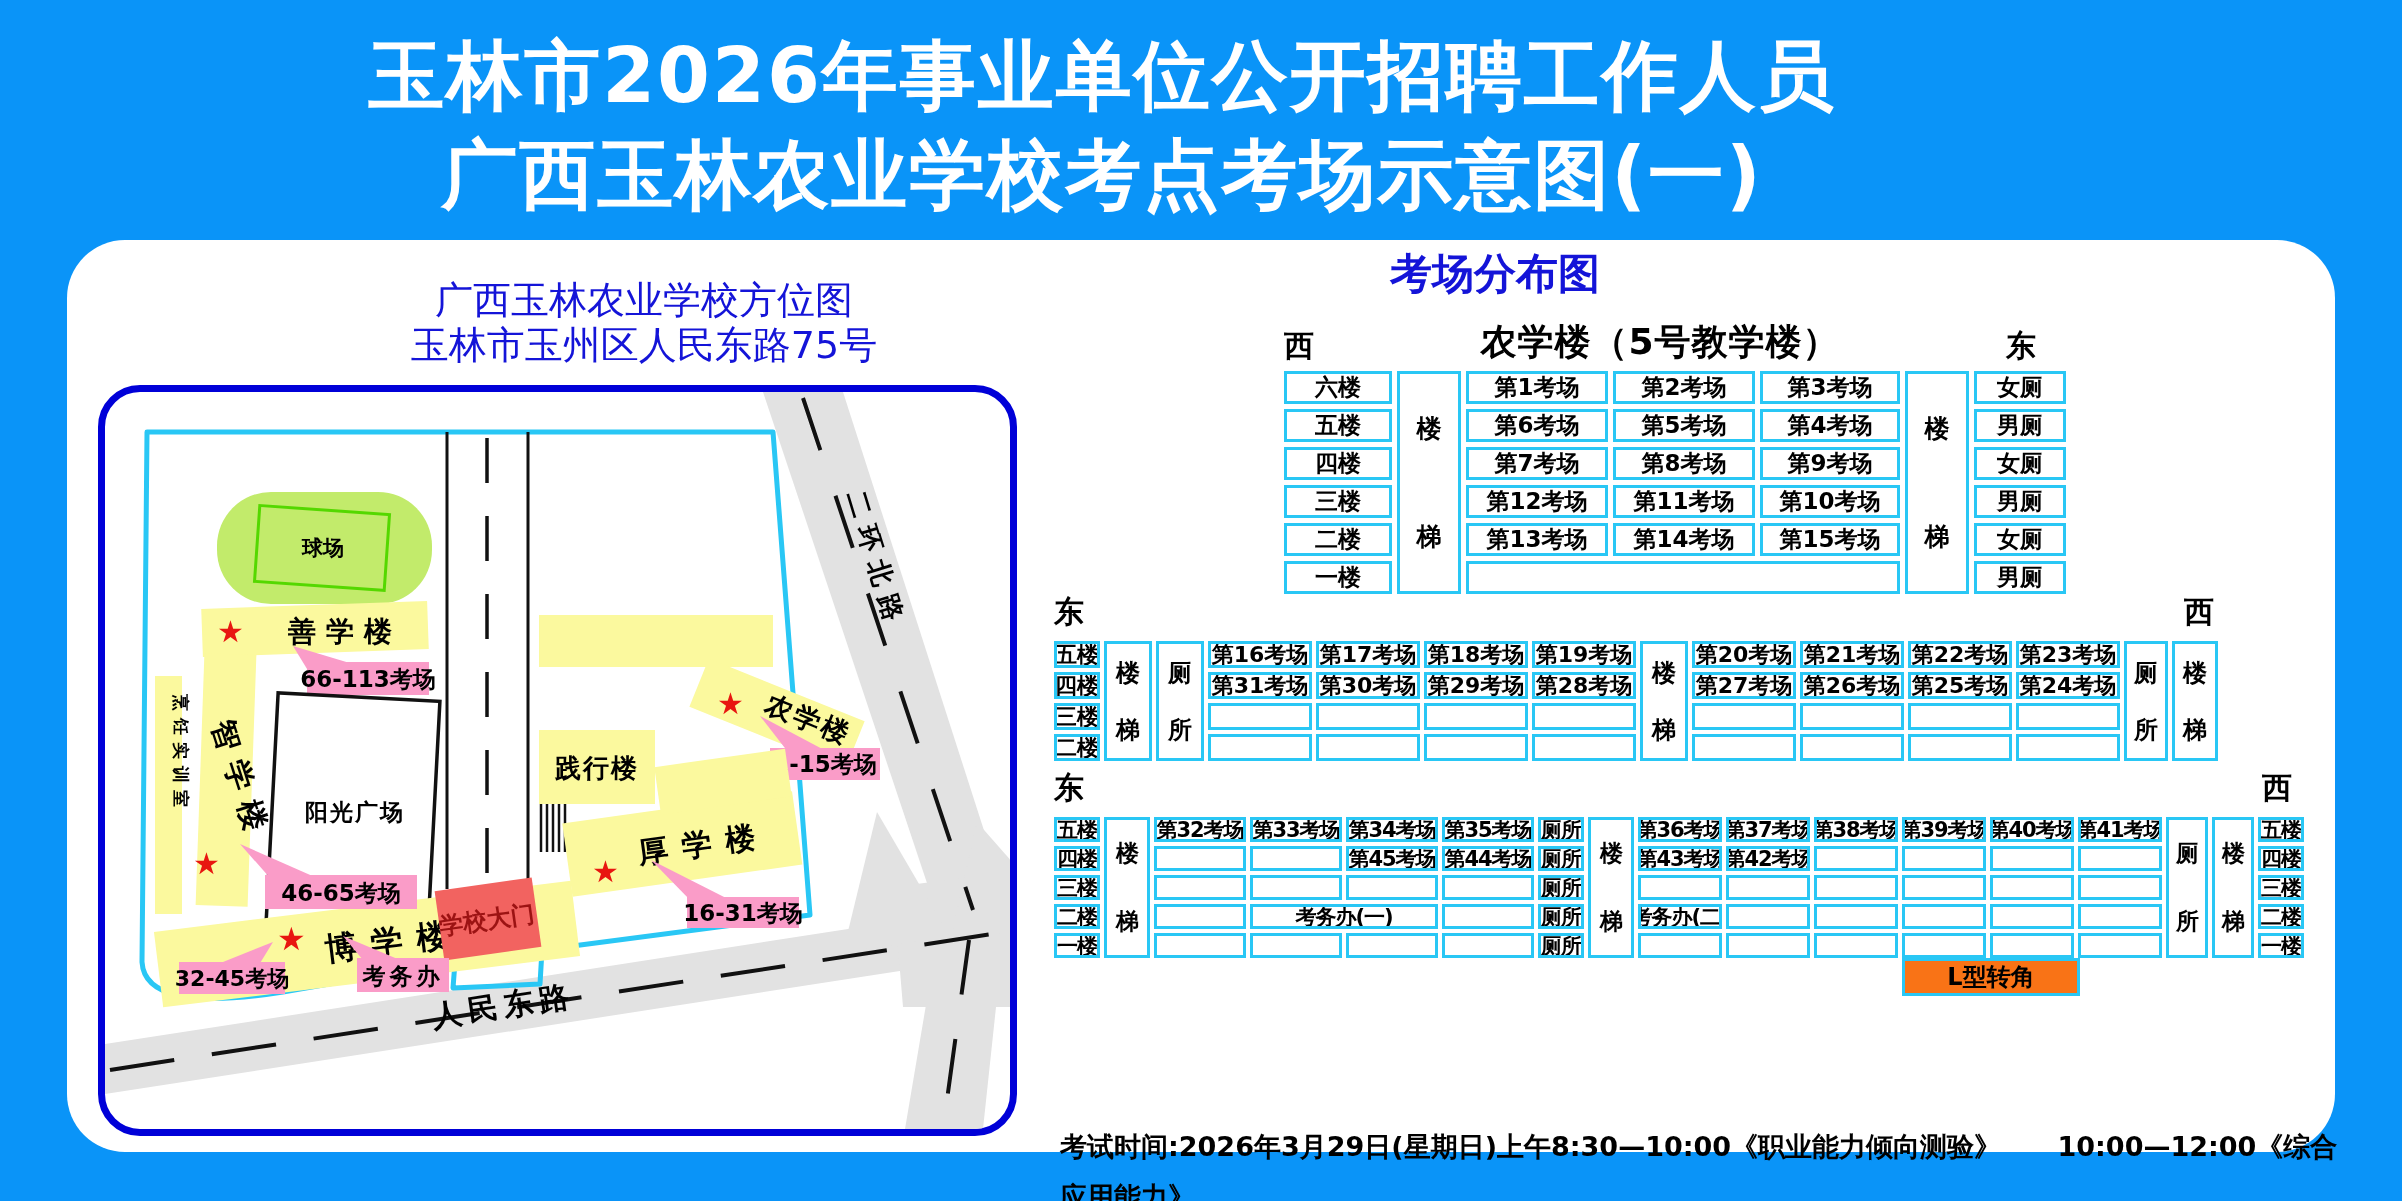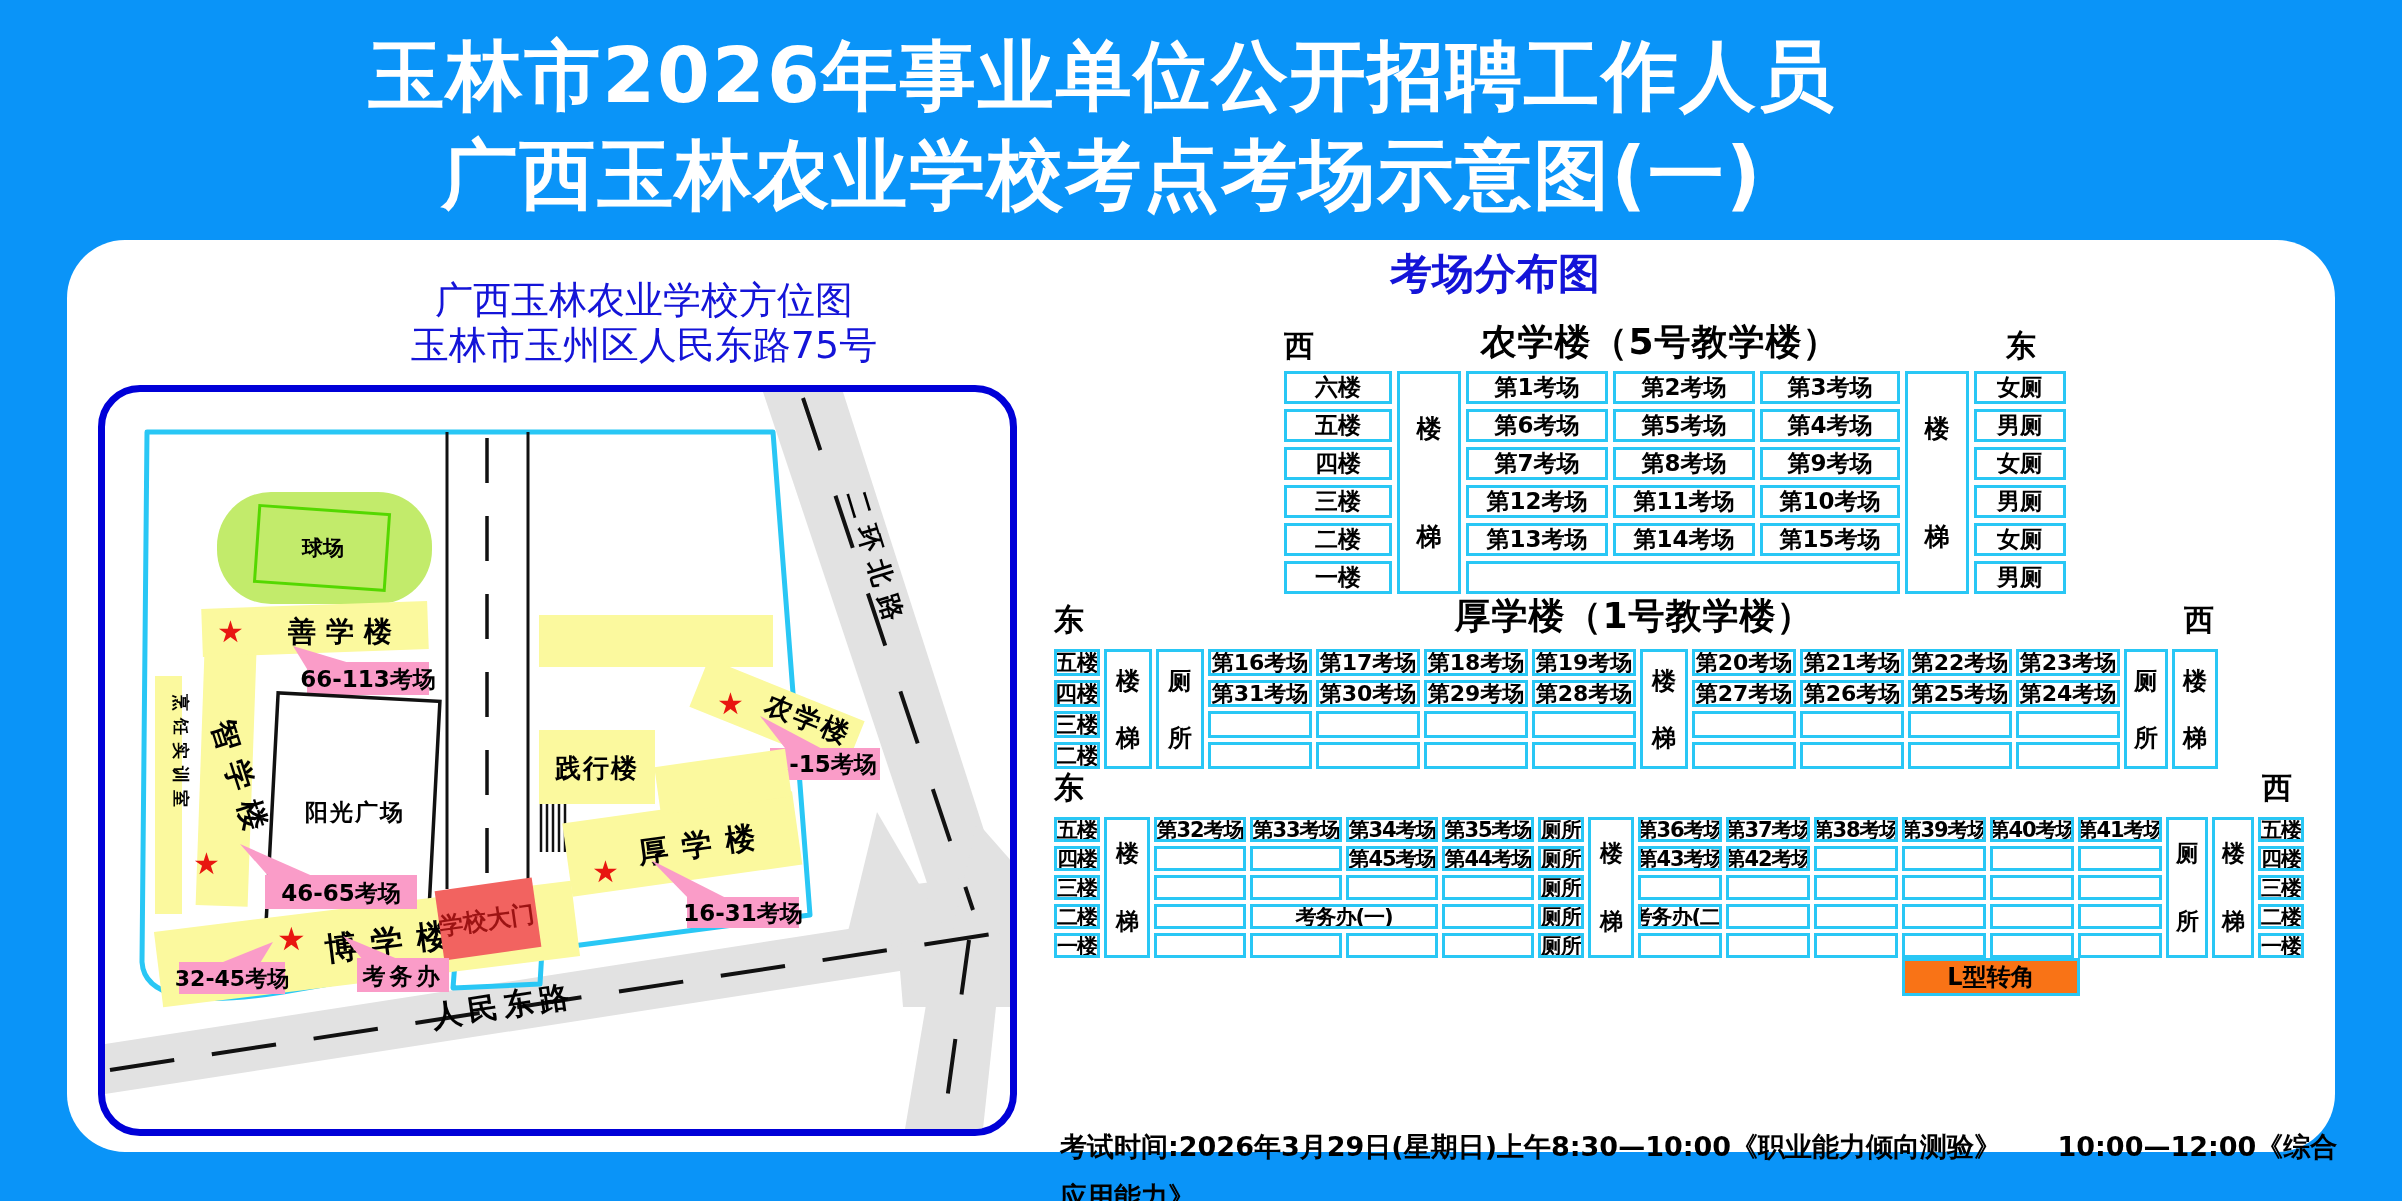--- a/index.html
+++ b/index.html
@@ -244,21 +244,20 @@
 
     <div class="c">一楼</div>
     <div class="c wide"></div>
     <div class="c">男厕</div>
   </div>
 </div>
 
 <div class="tbl t2" style="left:1054px;top:592px;width:1160px;">
   <div class="tbl-head">
     <span class="dir">东</span>
-    <span class="bname">厚学楼（1号教学楼）</span>
     <span class="dir">西</span>
   </div>
   <div class="grid">
     <div class="c">五楼</div>
     <div class="c tall">
       <span>楼</span>
       <span>梯</span>
     </div>
     <div class="c tall">
       <span>厕</span>

